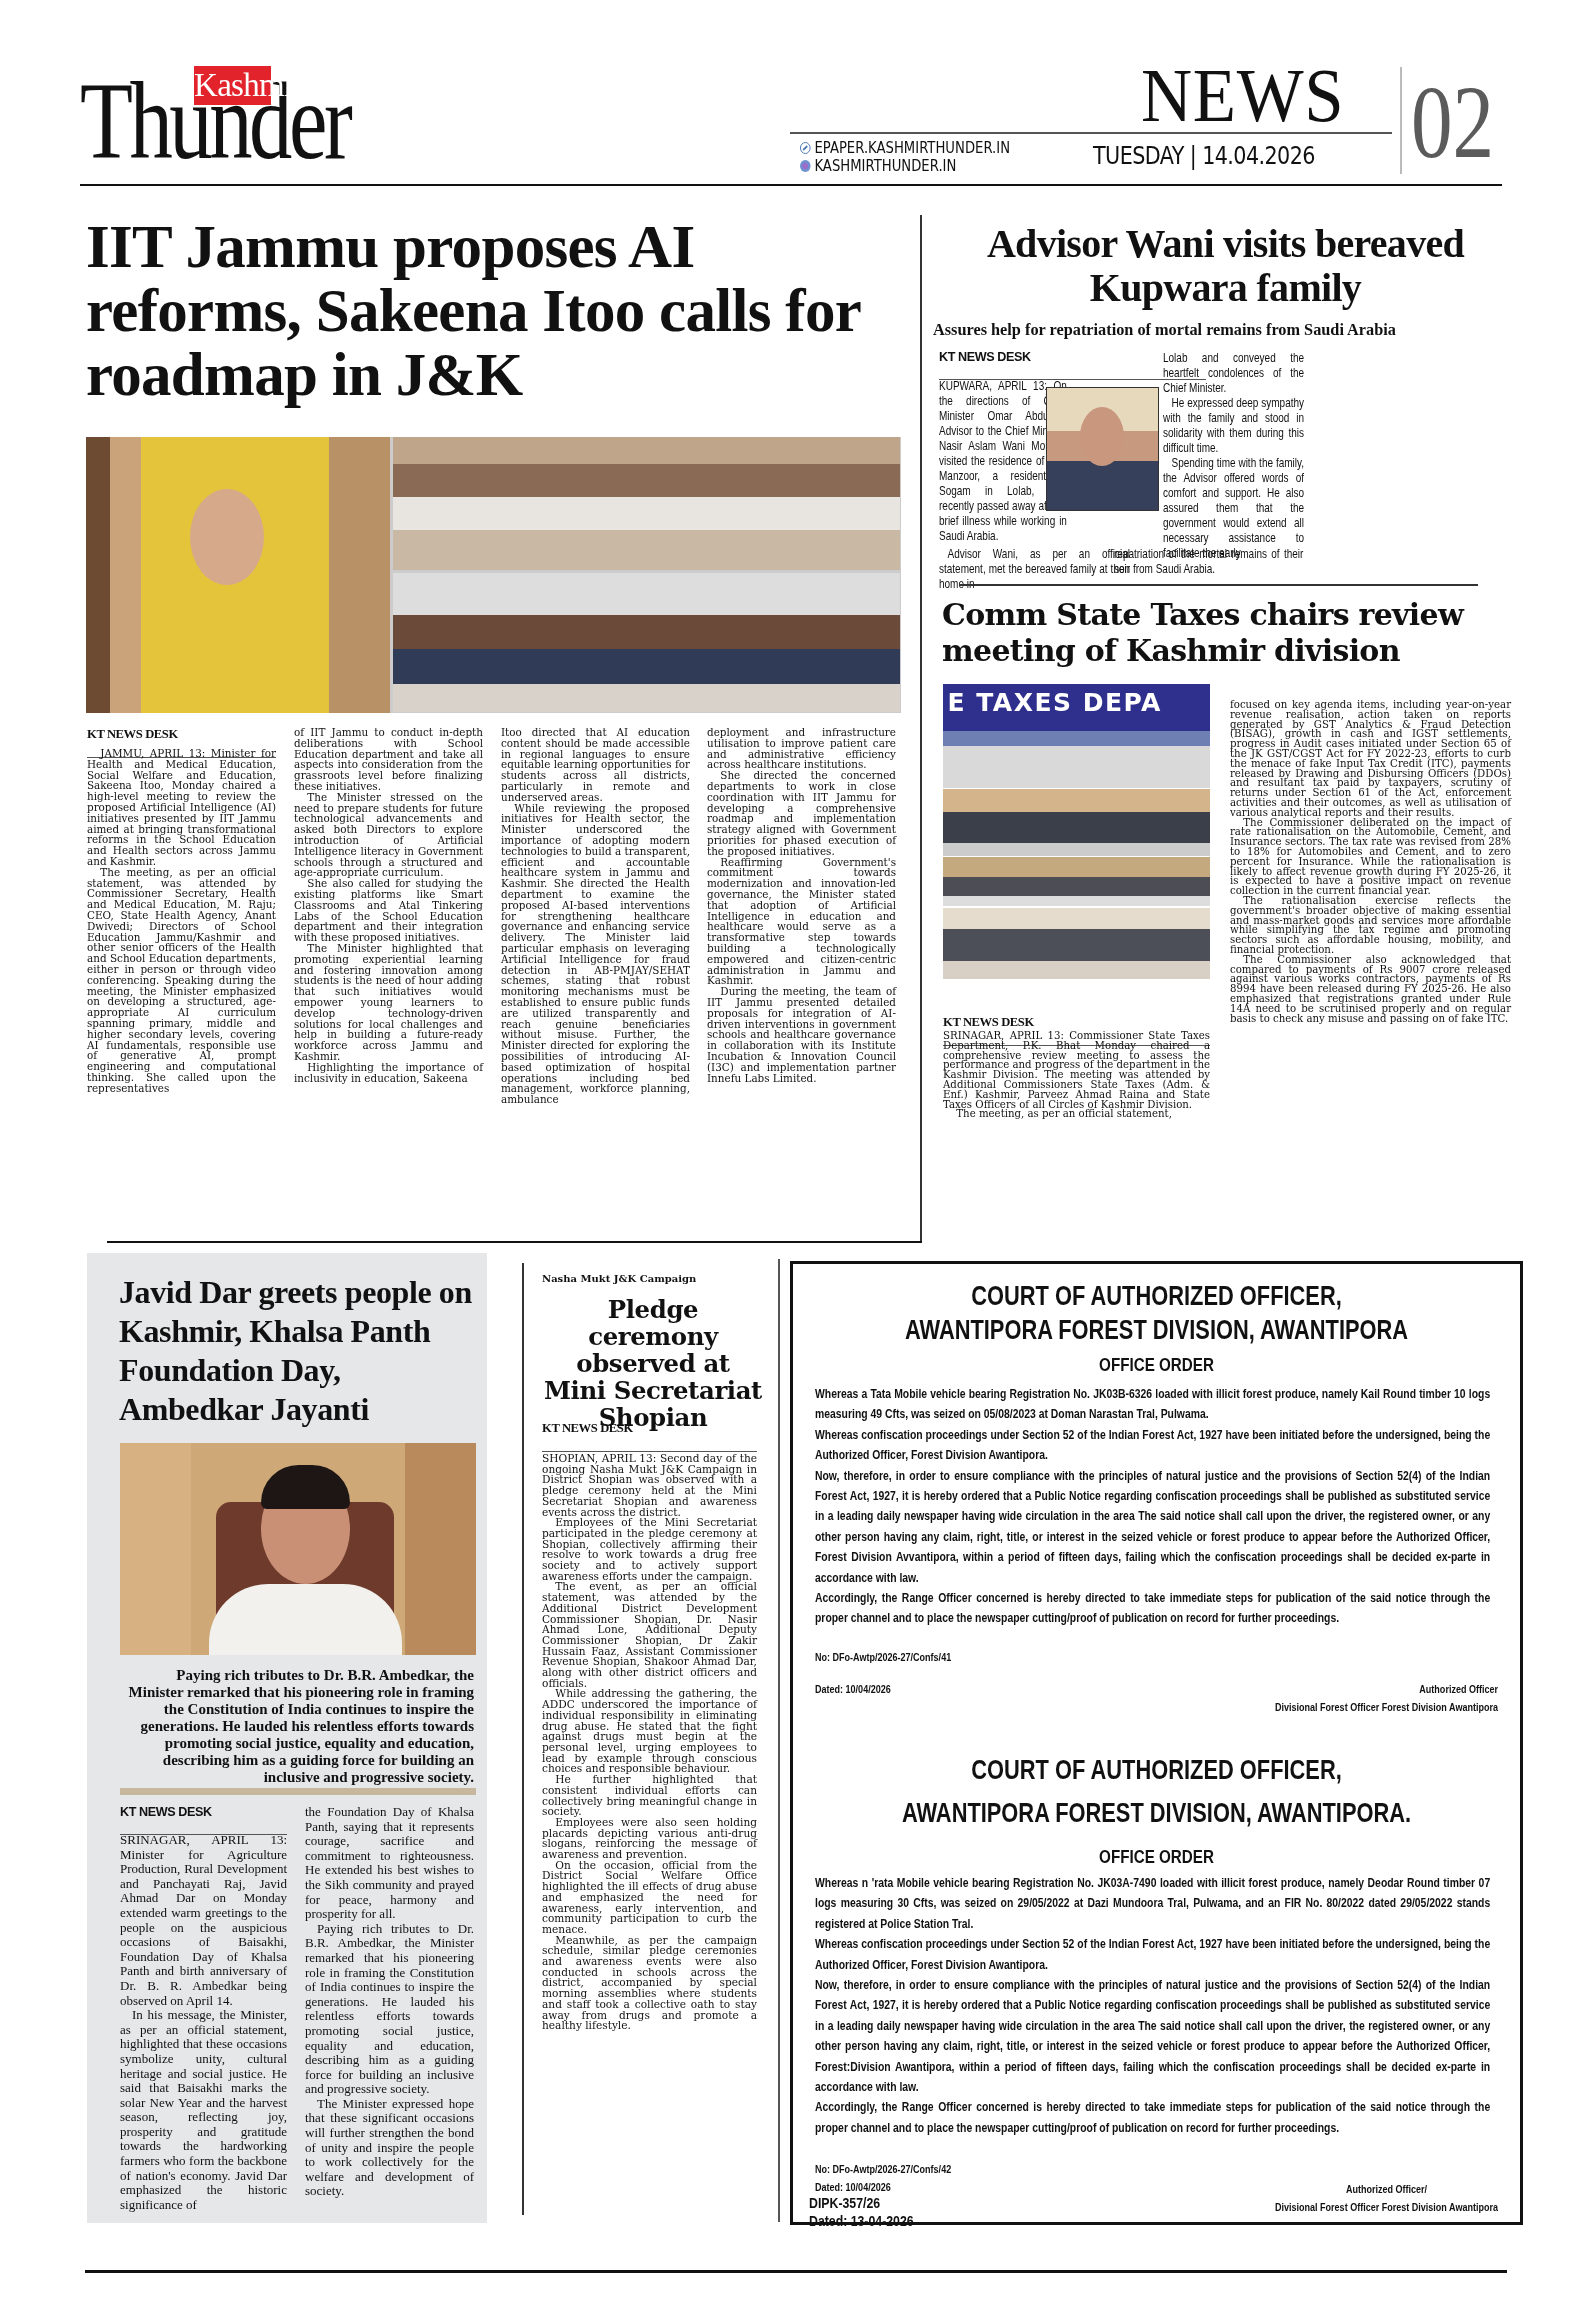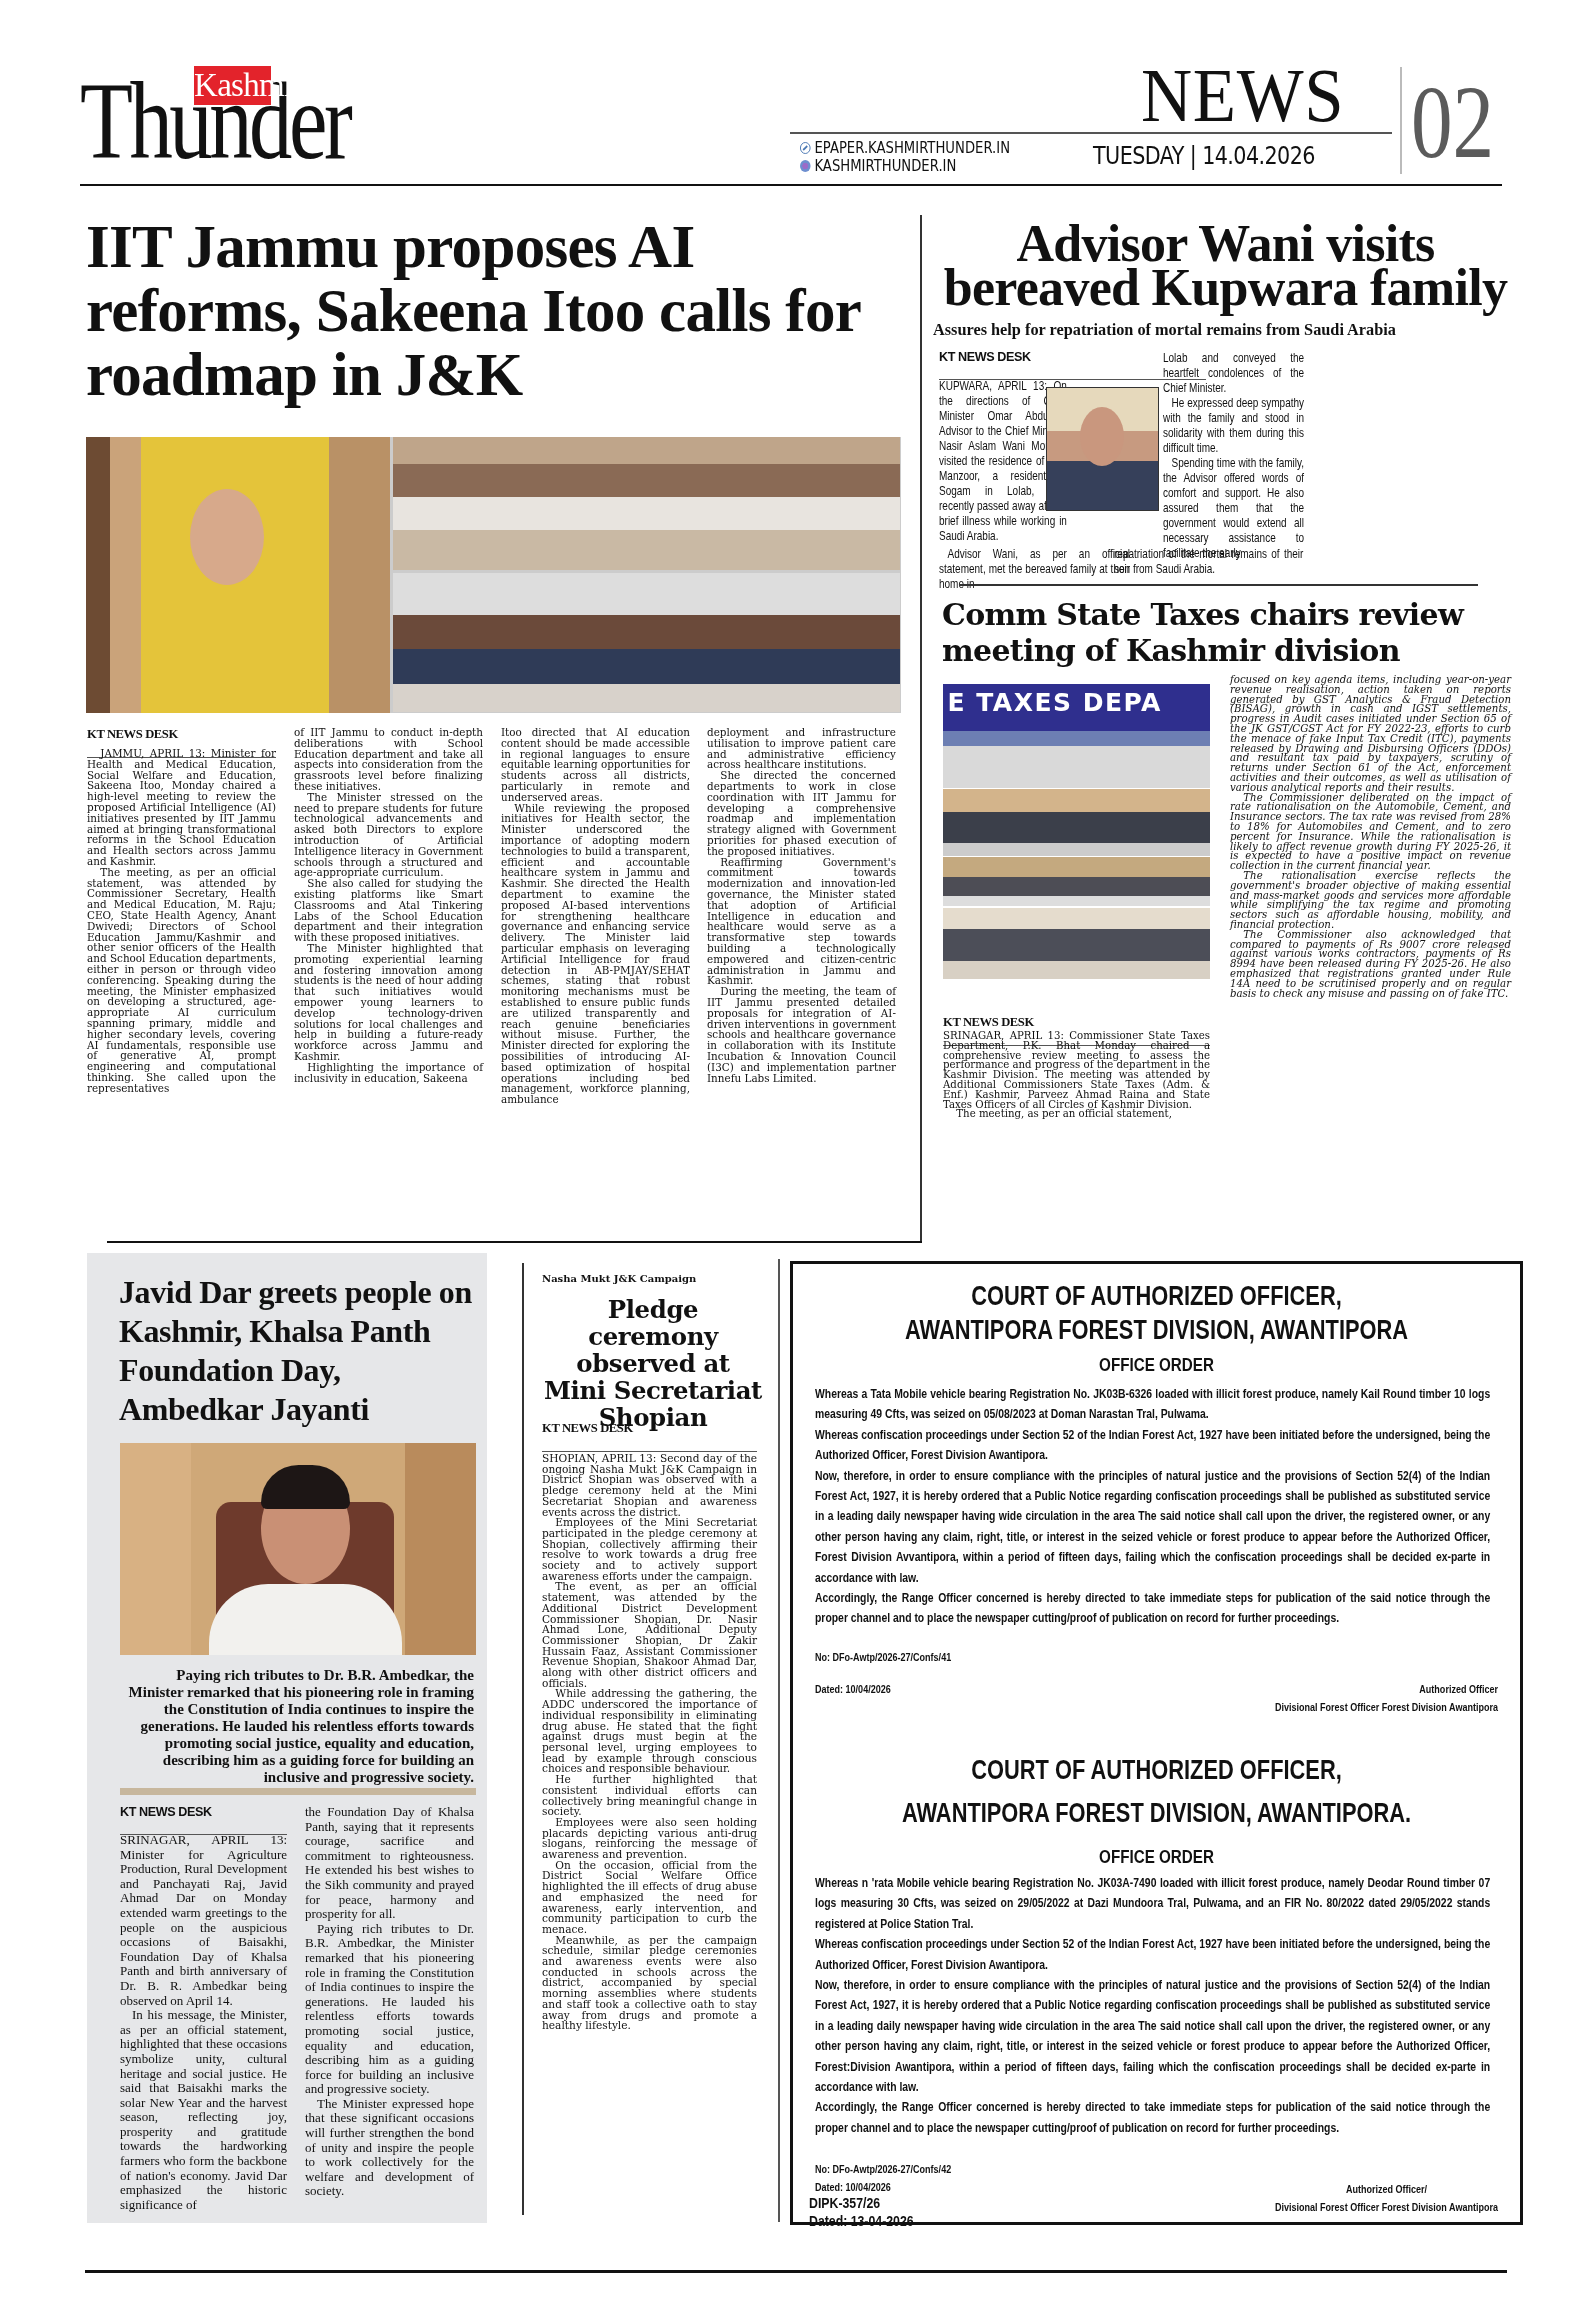--- a/index.html
+++ b/index.html
@@ -45,21 +45,21 @@
   .lead-byline { left: 87px; top: 727px; width: 189px; }
   .lead-c1 { left: 87px; top: 748px; width: 189px; }
   .lead-c2 { left: 294px; top: 727px; width: 189px; }
   .lead-c3 { left: 501px; top: 727px; width: 189px; }
   .lead-c4 { left: 707px; top: 727px; width: 189px; }
   .lead-rule { left: 107px; top: 1241px; width: 815px; height: 1.5px; background: #111; }
   .vrule-top { left: 920px; top: 215px; width: 1.5px; height: 1026px; background: #333; }
 
   
   .wani-headline { left: 933px; top: 222px; width: 585px; text-align: center; font-family: "Liberation Serif", serif;
-    font-weight: bold; font-size: 52px; line-height: 44px; letter-spacing: -0.7px; }
+    font-weight: bold; font-size: 40px; line-height: 44px; letter-spacing: -0.7px; }
   .wani-sub { left: 933px; top: 320px; width: 585px; font-family: "Liberation Serif", serif; font-weight: bold; font-size: 16.3px; }
   .wani-byline { left: 939px; top: 350px; width: 267px; }
   .wani-body { font-family: "Liberation Sans", sans-serif; font-size: 12.2px; line-height: 15px; transform: scaleX(0.82); transform-origin: left top; text-align: justify; }
   .wani-c1 { left: 939px; top: 379px; width: 126px; }
   .wani-c1 .wani-body { width: 156px; }
   .wani-photo { left: 1046px; top: 387px; width: 113px; height: 124px; border: 1.5px solid #333;
     background: linear-gradient(180deg, #e6d9bc 0 35%, #c79a80 35% 60%, #36405a 60% 100%); }
   .wani-photo .face { position: absolute; left: 33px; top: 18.5px; width: 44px; height: 59px; border-radius: 50%; background: #c9977e; }
   .wani-c1b { left: 939px; top: 547px; width: 191px; }
   .wani-c1b .wani-body { width: 233px; }
@@ -72,21 +72,21 @@
   
   .tax-headline { left: 942px; top: 597px; width: 578px; font-family: "DejaVu Serif", serif; font-weight: bold; font-size: 30px; line-height: 36px; letter-spacing: -0.7px; }
   .tax-photo { left: 943px; top: 684px; width: 267px; height: 295px; overflow: hidden; }
   .tax-photo .p1 { position: absolute; left: 0; top: 0; width: 100%; height: 104px; background: linear-gradient(180deg, #2f2f8e 0 45%, #6d7fb3 45% 60%, #d9d9d9 60% 100%); }
   .tax-photo .p1 span { position: absolute; left: 4.4px; top: 4.4px; color: #fff; font-family: "DejaVu Sans", sans-serif; font-weight: bold; font-size: 25px; letter-spacing: 1.5px; }
   .tax-photo .p2 { position: absolute; left: 0; top: 105px; width: 100%; height: 67px; background: linear-gradient(180deg, #d3b48b 0 35%, #3b3f4a 35% 80%, #ccc 80% 100%); }
   .tax-photo .p3 { position: absolute; left: 0; top: 173px; width: 100%; height: 49px; background: linear-gradient(180deg, #c4a97f 0 40%, #4d4d55 40% 80%, #ddd 80% 100%); }
   .tax-photo .p4 { position: absolute; left: 0; top: 224px; width: 100%; height: 71px; background: linear-gradient(180deg, #e5dccd 0 30%, #4c4e58 30% 75%, #d8d0c4 75% 100%); }
   .tax-byline { left: 943px; top: 1015px; width: 267px; }
   .tax-c1 { left: 943px; top: 1031px; width: 267px; }
-  .tax-c2 { left: 1230px; top: 675px; width: 281px; font-style: italic; }
+  .tax-c2 { left: 1230px; top: 700px; width: 281px; }
   .tax-body { font-family: "DejaVu Serif", serif; font-size: 10.2px; line-height: 9.8px; text-align: justify; }
   .tax-body p { text-indent: 13.3px; }
 
   
   .jd-box { left: 87px; top: 1253px; width: 400px; height: 970px; background: #e6e7e9; }
   .jd-headline { left: 119px; top: 1273px; width: 356px; font-family: "Liberation Serif", serif; font-weight: bold; font-size: 32px; line-height: 39px; letter-spacing: -0.4px; }
   .jd-photo { left: 120px; top: 1443px; width: 356px; height: 212px; overflow: hidden;
     background: linear-gradient(90deg, #d8b183 0 20%, #cfa878 20% 80%, #b98b5c 80% 100%); }
   .jd-photo .chair { position: absolute; left: 96px; top: 59px; width: 178px; height: 148px; background: #6e3a2c; border-radius: 15px 15px 0 0; }
   .jd-photo .face { position: absolute; left: 141px; top: 30px; width: 89px; height: 111px; border-radius: 50%; background: #c99075; }

